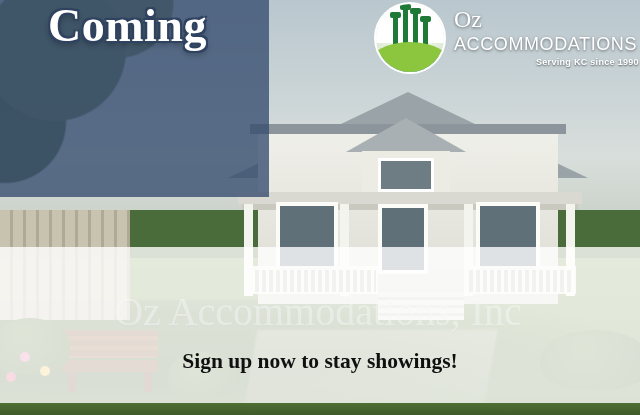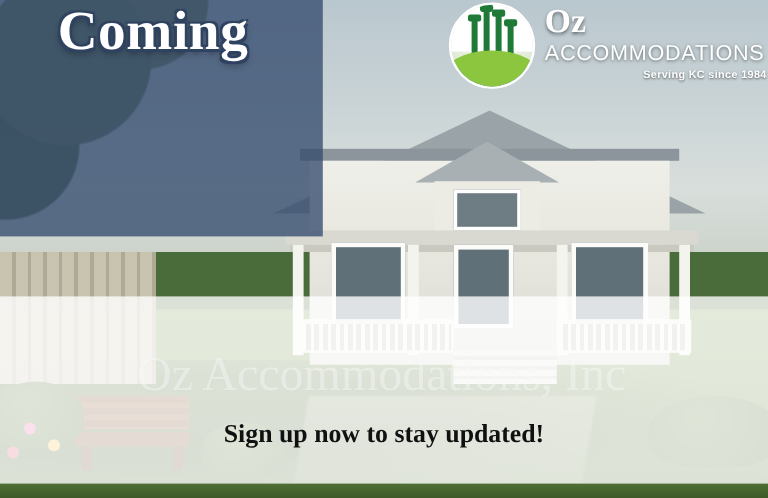--- a/index.html
+++ b/index.html
@@ -158,21 +158,21 @@
     border:2px solid #ffffff;box-sizing:border-box;overflow:hidden;
   }
   .badge-sky{position:absolute;left:0;top:0;width:100%;height:58%;background:#ffffff;}
   .badge-hill{position:absolute;left:-10%;bottom:-14px;width:120%;height:44px;border-radius:50%;
     background:#8cc63f;}
   .badge-hill2{position:absolute;left:-20%;bottom:-22px;width:140%;height:40px;border-radius:50%;
     background:#2f7ec6;opacity:.85;}
   .tower{position:absolute;bottom:22px;width:5px;background:#1f7a37;border-radius:1px;}
   .tower-top{position:absolute;width:11px;height:6px;background:#1f7a37;border-radius:2px;}
   .logo-oz{
-    position:absolute;left:80px;top:2px;color:#ffffff;font-weight:bold;font-size:28px;
+    position:absolute;left:80px;top:2px;color:#ffffff;font-weight:normal;font-size:24px;
     line-height:34px;text-shadow:0 1px 3px rgba(0,0,0,.5);
     font-family:"Liberation Serif", serif;
   }
   .logo-acc{
     position:absolute;left:80px;top:34px;color:#ffffff;font-size:18px;letter-spacing:.6px;
     text-shadow:0 1px 3px rgba(0,0,0,.5);font-family:"Liberation Sans", sans-serif;
   }
   .logo-tag{
     position:absolute;left:162px;top:57px;color:#ffffff;font-size:9px;font-weight:bold;
     letter-spacing:.3px;text-shadow:0 1px 2px rgba(0,0,0,.6);
@@ -283,22 +283,22 @@
       <div class="tower-top" style="left:24px;bottom:62px;"></div>
       <div class="tower" style="left:37px;height:38px;"></div>
       <div class="tower-top" style="left:34px;bottom:58px;"></div>
       <div class="tower" style="left:47px;height:30px;"></div>
       <div class="tower-top" style="left:44px;bottom:50px;"></div>
       <div class="badge-hill2"></div>
       <div class="badge-hill"></div>
     </div>
     <div class="logo-oz">Oz</div>
     <div class="logo-acc">ACCOMMODATIONS</div>
-    <div class="logo-tag">Serving KC since 1984</div>
+    <div class="logo-tag">Serving KC since 1990</div>
   </div>
 
   <div class="watermark">Oz Accommodations, Inc</div>
 
   <div class="band"></div>
-  <div class="band-cta">Sign up now to stay updated!</div>
+  <div class="band-cta">Sign up now to stay showings!</div>
 
   <div class="bottom-strip"></div>
 </div>
 
 </body></html>

